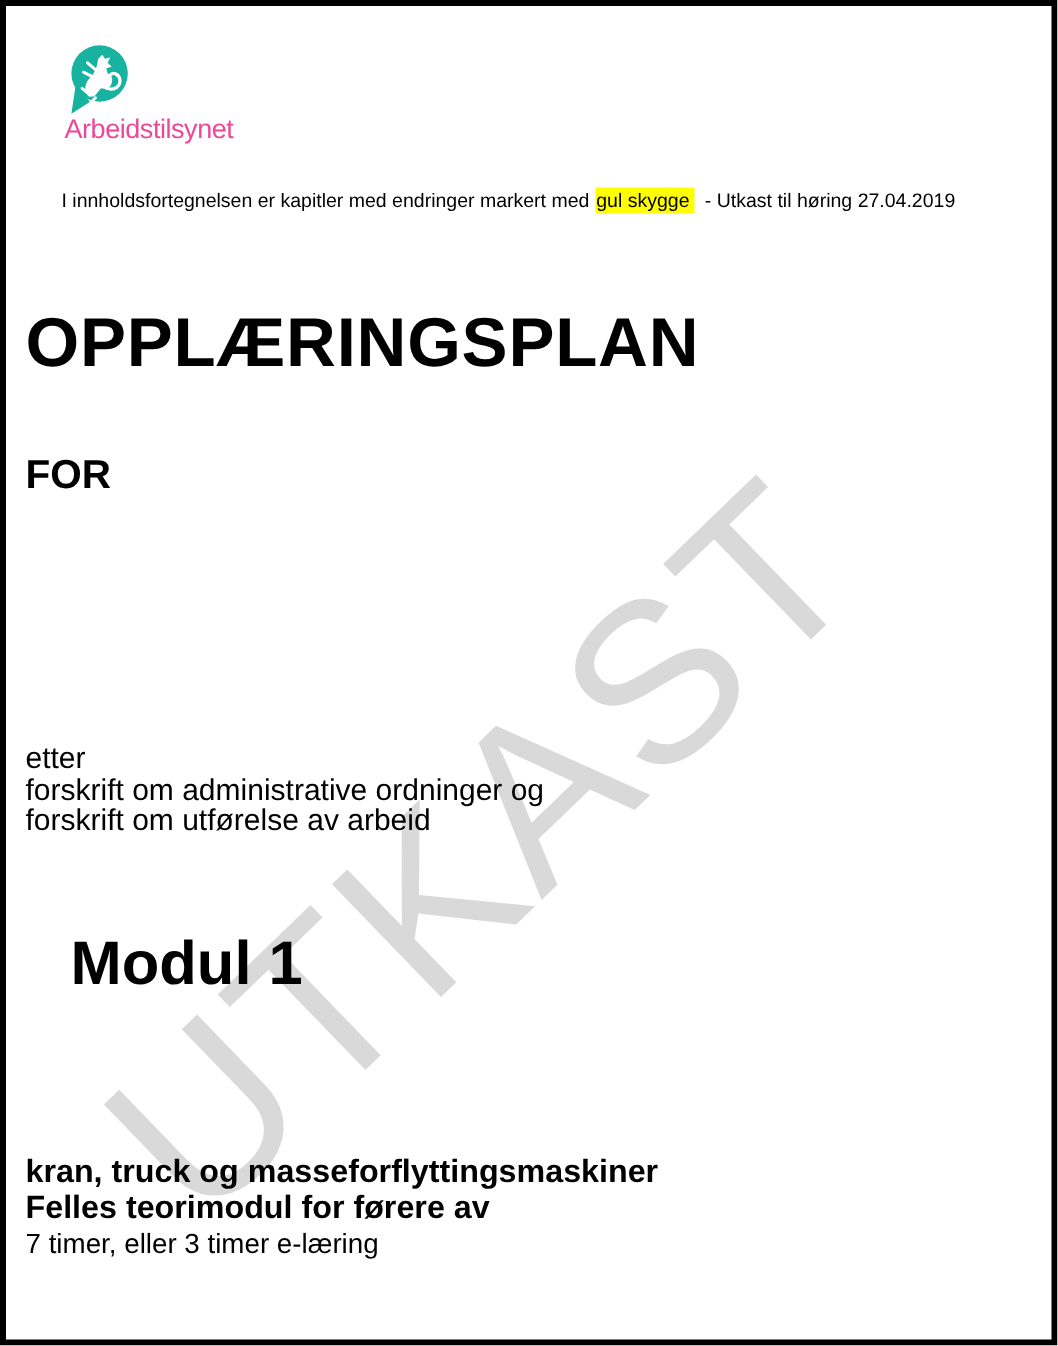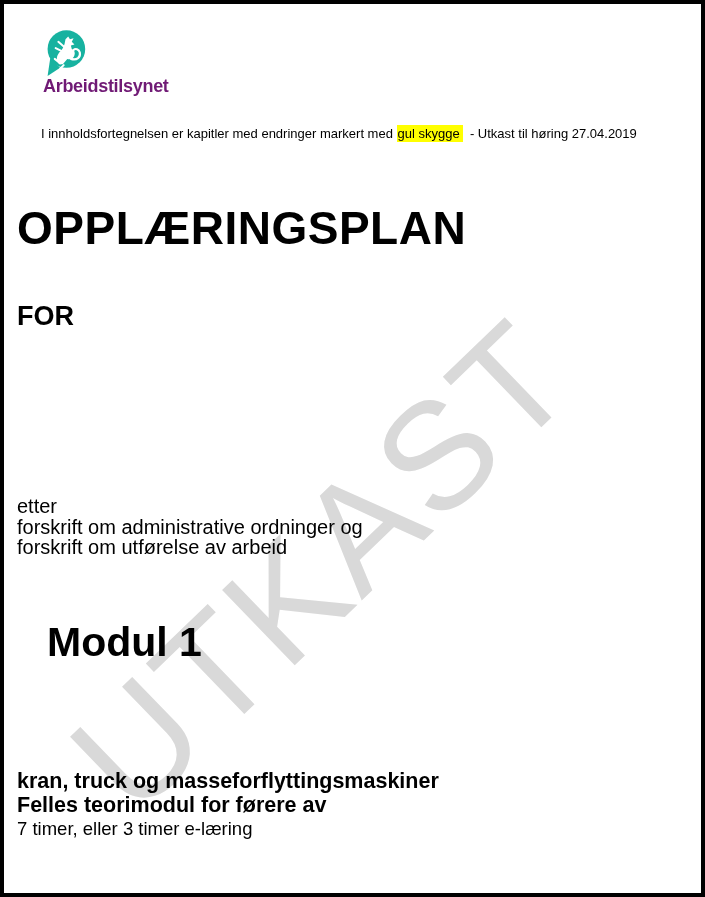--- a/index.html
+++ b/index.html
@@ -24,21 +24,21 @@
     letter-spacing:4px;
     color:#d9d9d9;
     white-space:nowrap;
     z-index:0;
     user-select:none;
   }
   .content{position:absolute;inset:0;z-index:1;}
   .logo-icon{position:absolute;left:40px;top:25px;width:43px;height:49px;}
   .wordmark{
     position:absolute;left:39px;top:72px;
-    font-size:18px;font-weight:bold;letter-spacing:-0.3px;color:#701a75;
+    font-size:18px;font-weight:normal;letter-spacing:-0.3px;color:#ec4899;
   }
   .notice{
     position:absolute;left:37px;top:121px;right:20px;
     font-size:13px;line-height:17px;white-space:pre;color:#000;
   }
   .notice .hl{background:#ffff00;padding:1px 3px 1px 1px;}
   .cblock{position:absolute;left:13px;width:100%;}
   .main-title{top:197px;font-size:46px;font-weight:bold;letter-spacing:0.5px;}
   .for-label{top:297px;font-size:27px;font-weight:bold;}
   .subtitle{top:362px;font-size:28px;font-weight:bold;line-height:34px;}

